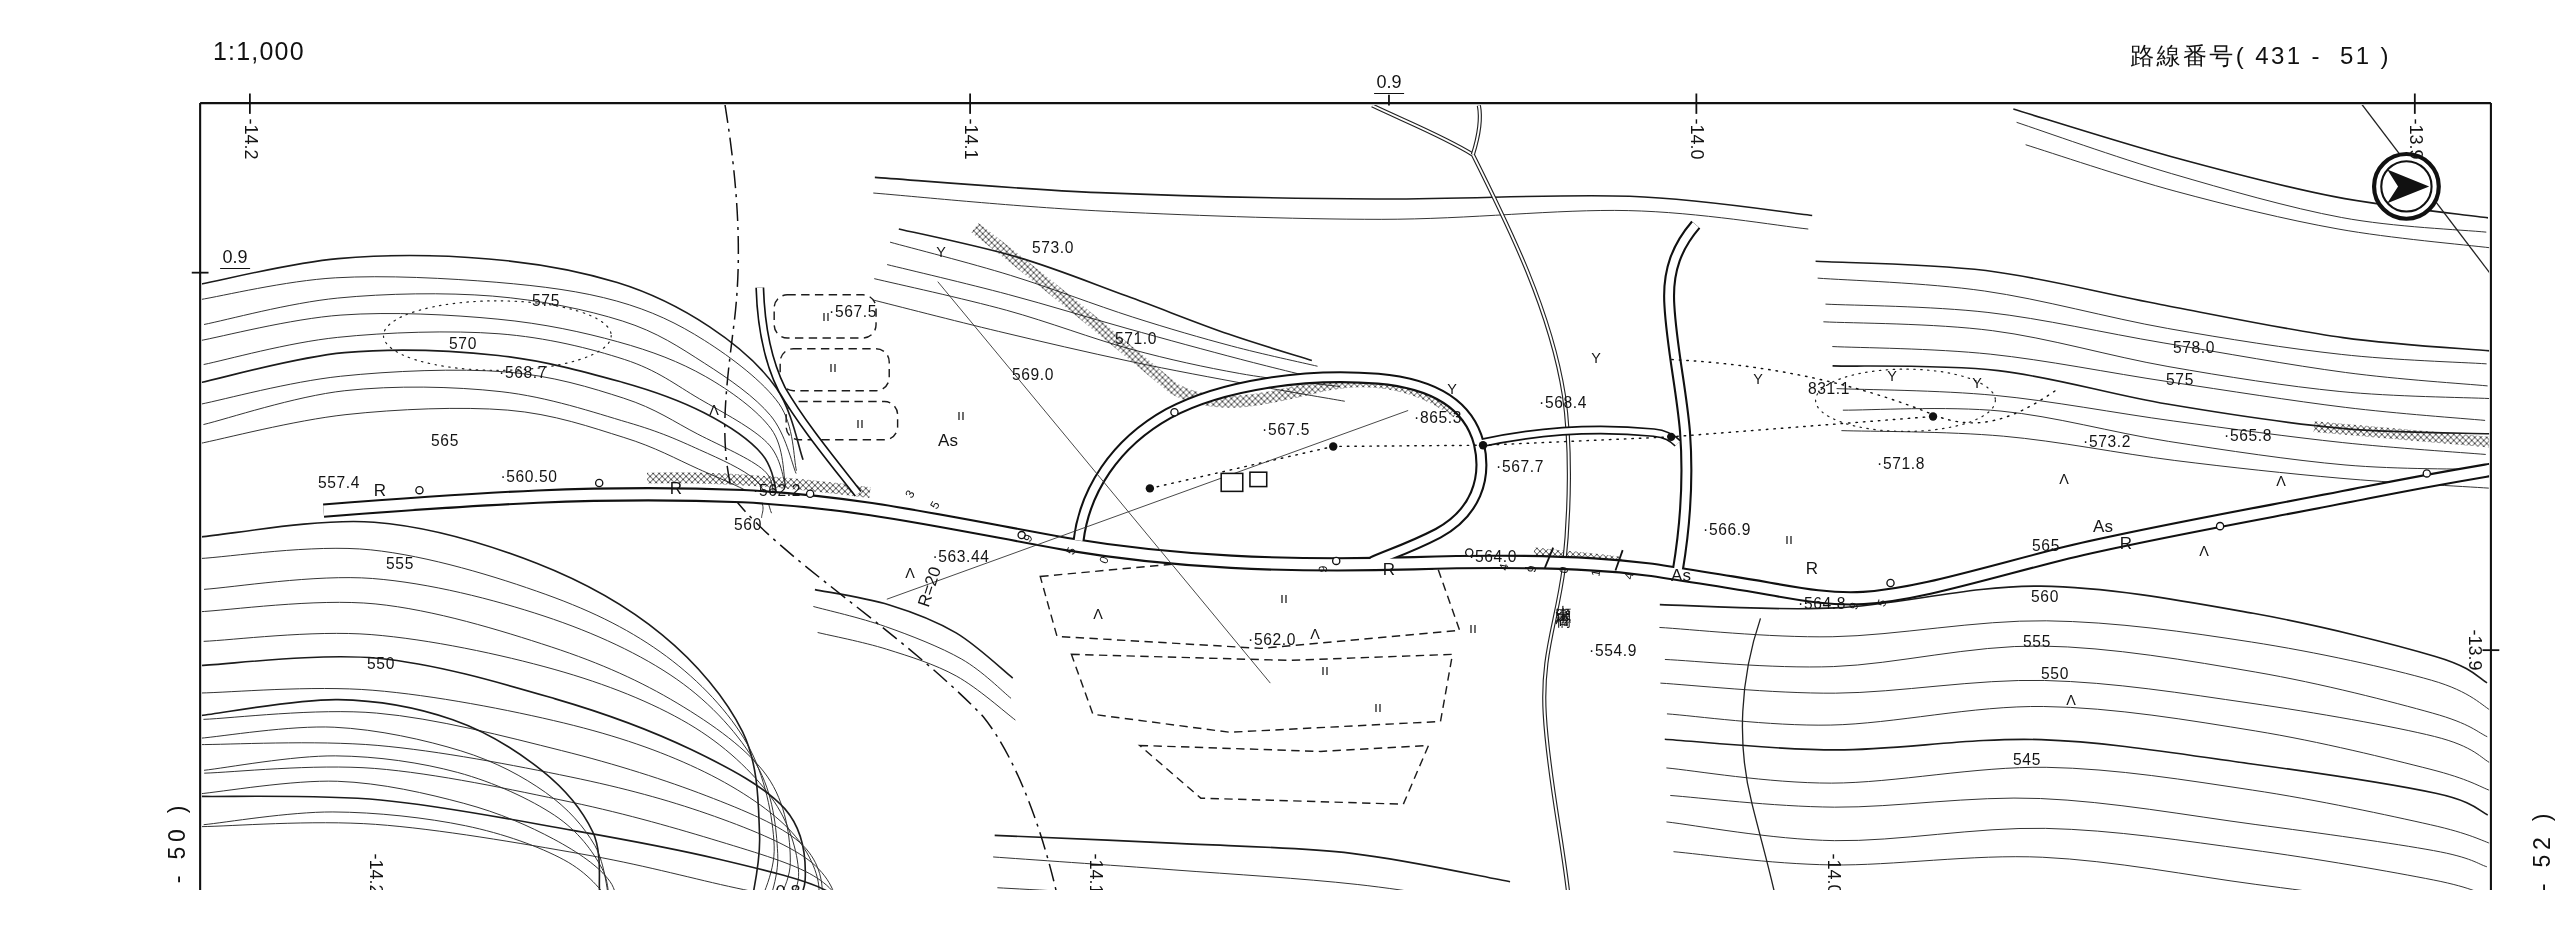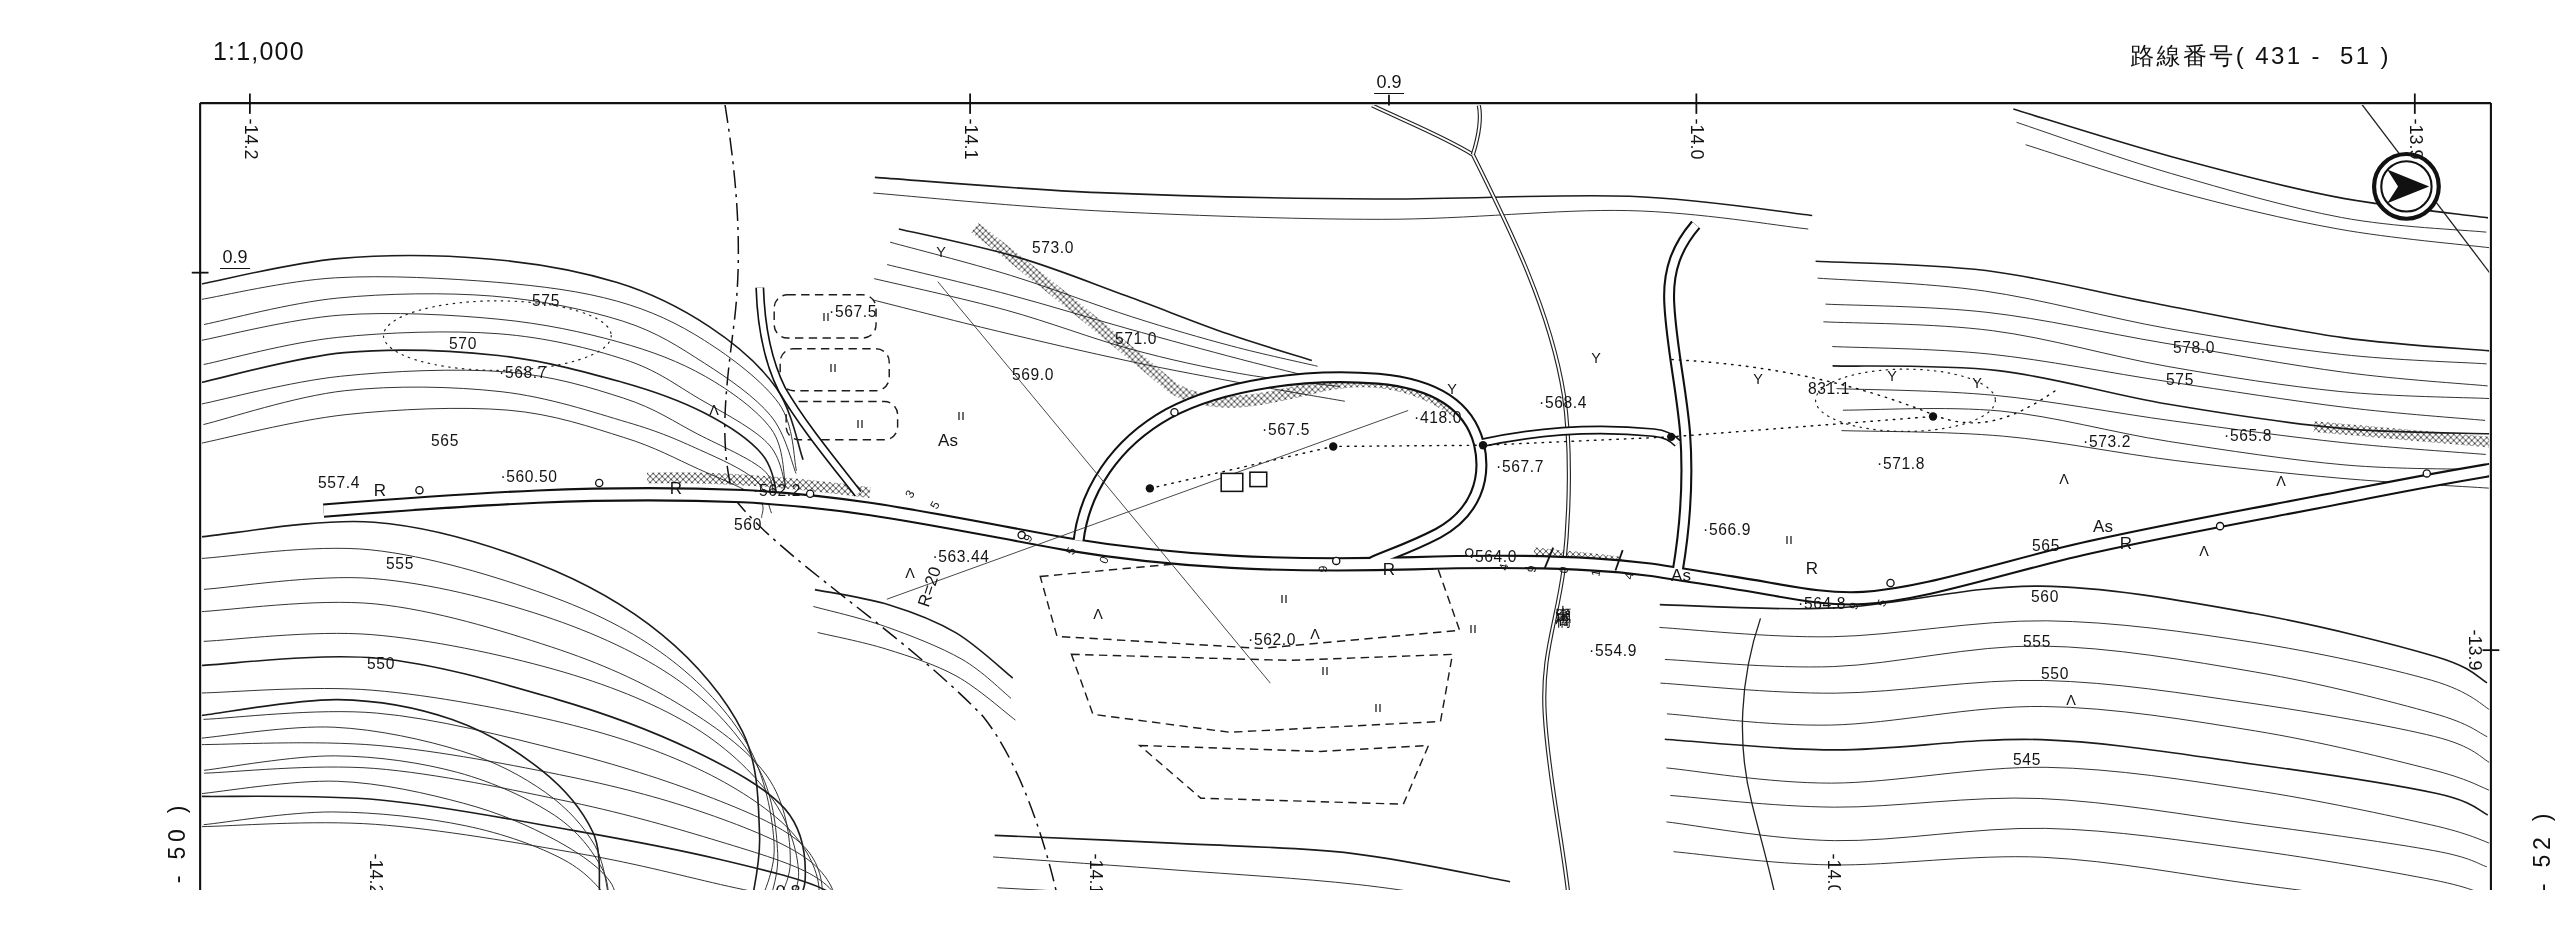--- a/index.html
+++ b/index.html
@@ -245,21 +245,21 @@
     <div class="bridge">中瀬谷橋</div>
   <div class="mlabel elev" style="left: 523px; top: 373px; transform: translate(-50%, -50%);">·568.7</div>
       <div class="mlabel elev" style="left: 339px; top: 483px; transform: translate(-50%, -50%);">557.4</div>
       <div class="mlabel elev" style="left: 529px; top: 477px; transform: translate(-50%, -50%);">·560.50</div>
       <div class="mlabel elev" style="left: 777px; top: 491px; transform: translate(-50%, -50%);">·562.2</div>
       <div class="mlabel elev" style="left: 853px; top: 312px; transform: translate(-50%, -50%);">·567.5</div>
       <div class="mlabel elev" style="left: 1053px; top: 248px; transform: translate(-50%, -50%);">573.0</div>
       <div class="mlabel elev" style="left: 1136px; top: 339px; transform: translate(-50%, -50%);">571.0</div>
       <div class="mlabel elev" style="left: 1033px; top: 375px; transform: translate(-50%, -50%);">569.0</div>
       <div class="mlabel elev" style="left: 1286px; top: 430px; transform: translate(-50%, -50%);">·567.5</div>
-      <div class="mlabel elev" style="left: 1438px; top: 418px; transform: translate(-50%, -50%);">·418.0</div>
+      <div class="mlabel elev" style="left: 1438px; top: 418px; transform: translate(-50%, -50%);">·865.3</div>
       <div class="mlabel elev" style="left: 1563px; top: 403px; transform: translate(-50%, -50%);">·568.4</div>
       <div class="mlabel elev" style="left: 1520px; top: 467px; transform: translate(-50%, -50%);">·567.7</div>
       <div class="mlabel elev" style="left: 1727px; top: 530px; transform: translate(-50%, -50%);">·566.9</div>
       <div class="mlabel elev" style="left: 961px; top: 557px; transform: translate(-50%, -50%);">·563.44</div>
       <div class="mlabel elev" style="left: 1272px; top: 640px; transform: translate(-50%, -50%); text-align: center;">·562.0</div>
       <div class="mlabel elev" style="left: 1493px; top: 557px; transform: translate(-50%, -50%);">·564.0</div>
       <div class="mlabel elev" style="left: 1822px; top: 604px; transform: translate(-50%, -50%);">·564.8</div>
       <div class="mlabel elev" style="left: 1613px; top: 651px; transform: translate(-50%, -50%);">·554.9</div>
       <div class="mlabel elev" style="left: 1829px; top: 389px; transform: translate(-50%, -50%);">831.1</div>
       <div class="mlabel elev" style="left: 1901px; top: 464px; transform: translate(-50%, -50%);">·571.8</div>

